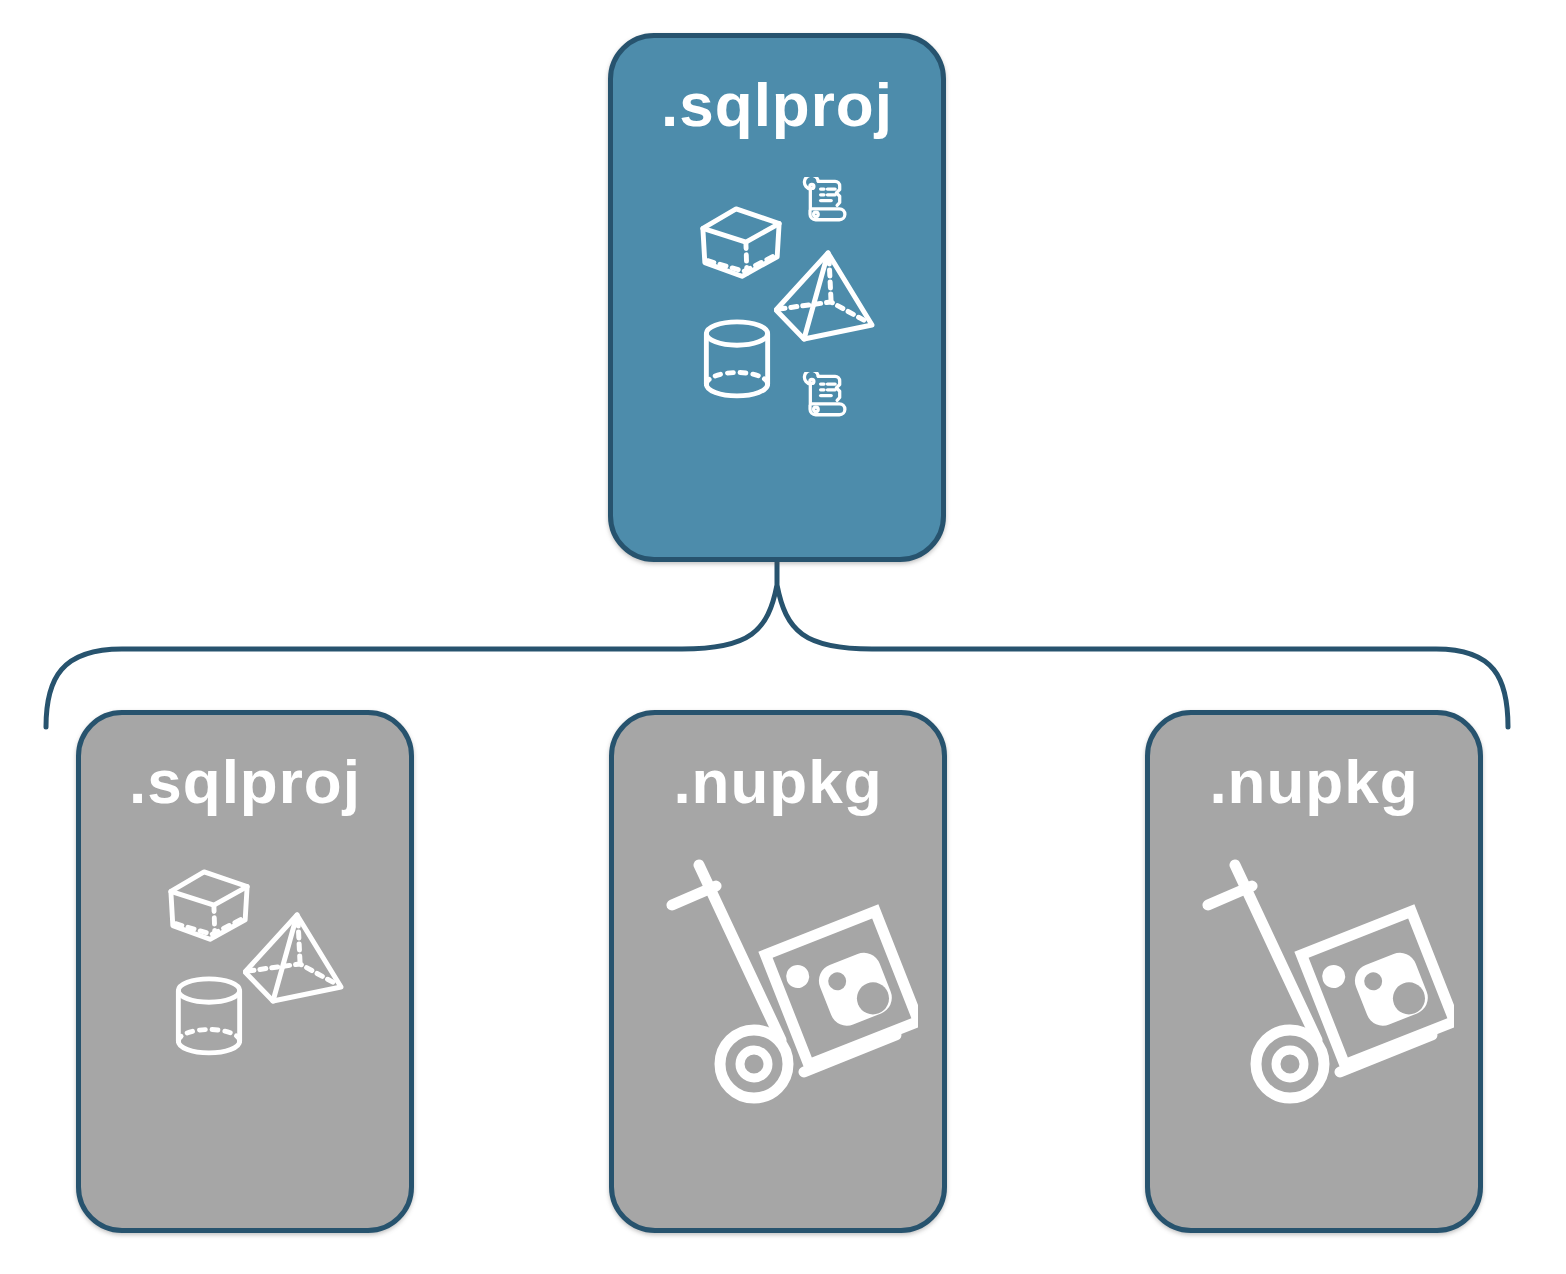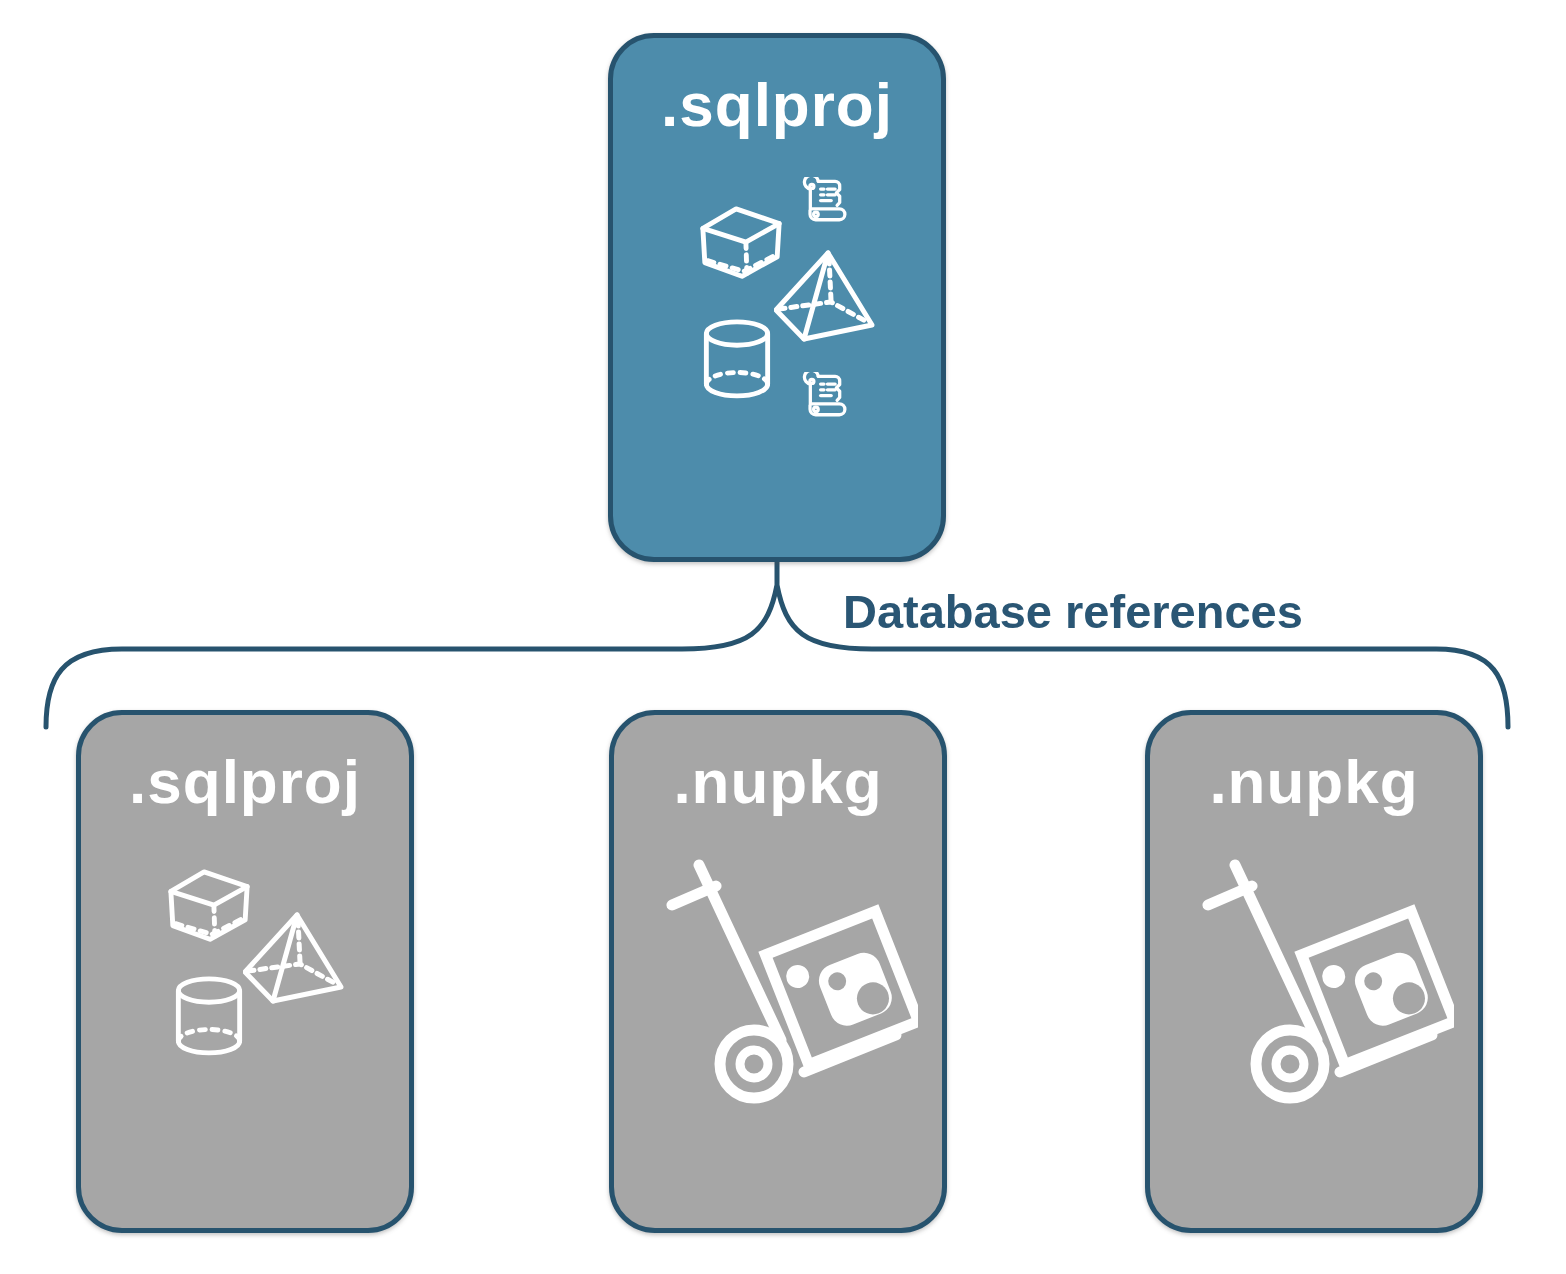--- a/index.html
+++ b/index.html
@@ -98,21 +98,20 @@
   </defs>
 </svg>
 
 <div class="stage">
 
   <svg class="connector-svg" viewBox="0 0 1566 1274">
     <path d="M46 727 C46 678 62 649 122 649 L682 649 C750 649 768 631 777 585 L777 561
              M777 585 C786 631 804 649 872 649 L1436 649 C1494 649 1508 678 1508 727" fill="none" stroke="#27536E" stroke-width="5" stroke-linecap="round"></path>
   </svg>
 
-  <div class="edge-label">Database references</div>
 
   <div class="node node--root">
     <div class="node-title">.sqlproj</div>
     <svg class="icon root-scroll-1" viewBox="0 0 54 50">
         <use href="#def-scroll"></use>
       </svg>
     <svg class="icon root-cube" viewBox="0 0 90 82">
         <use href="#def-cube"></use>
       </svg>
     <svg class="icon root-pyramid" viewBox="0 0 102 94">

